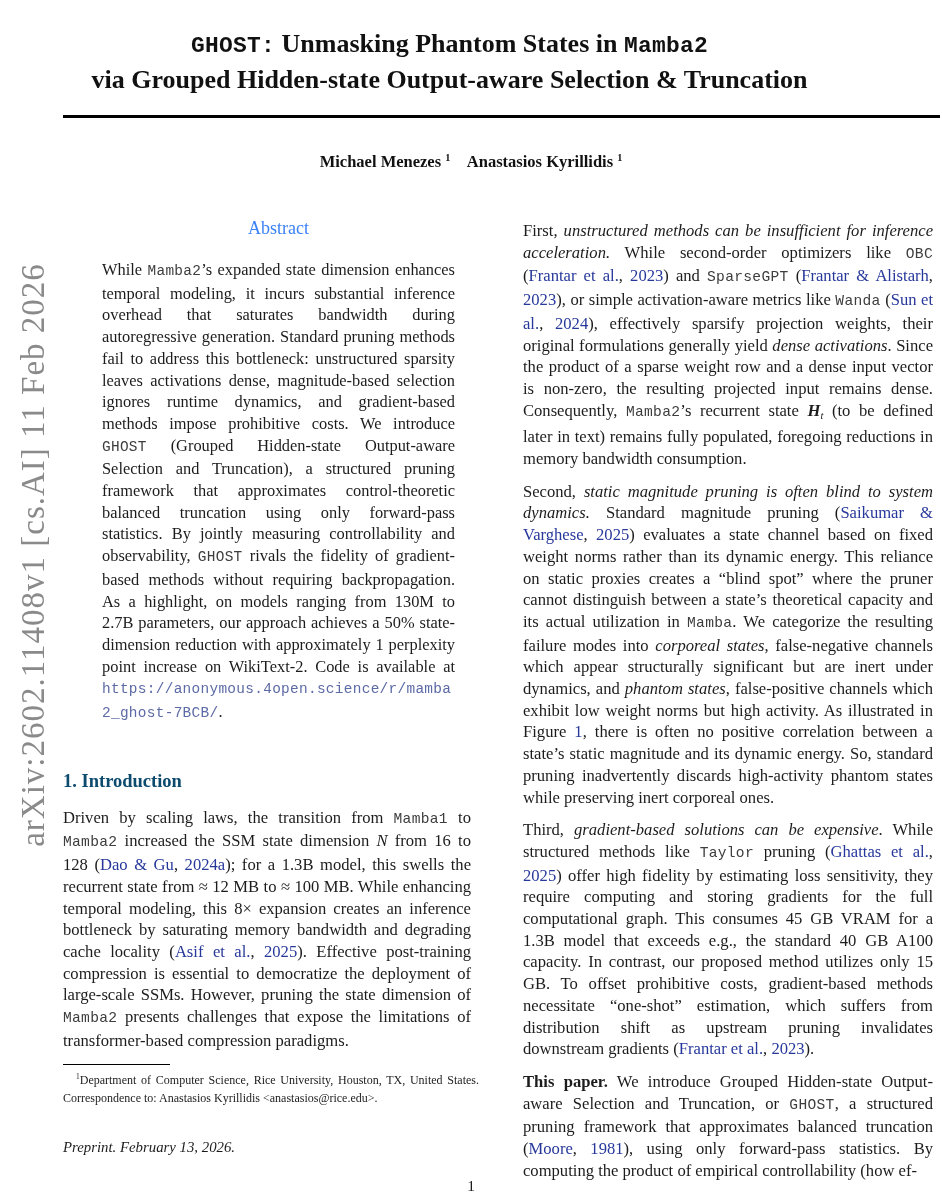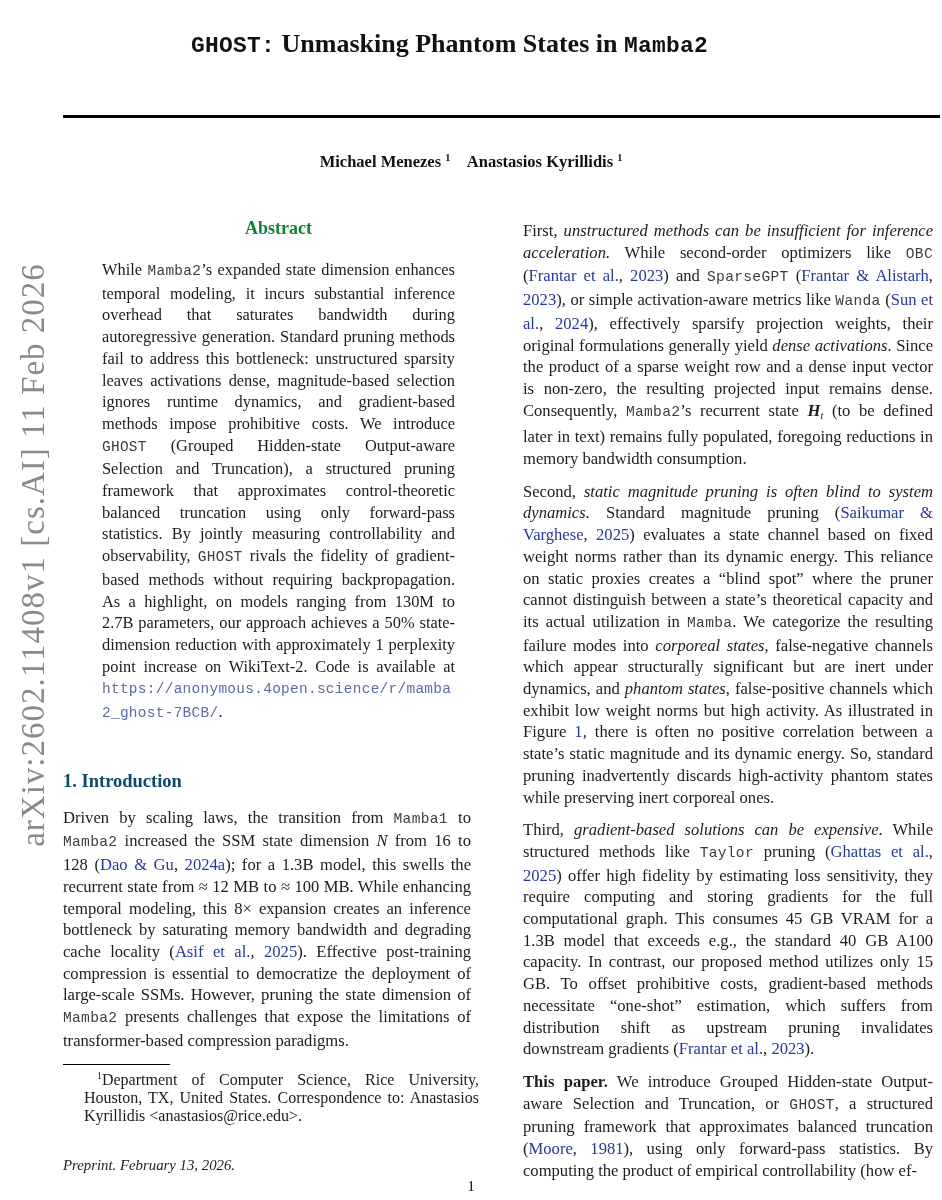--- a/index.html
+++ b/index.html
@@ -12,31 +12,31 @@
 
   .title-block{position:absolute;top:27px;left:0;width:899px;text-align:center;
     font-weight:bold;font-size:26px;line-height:33px;color:#111;}
   .rule{position:absolute;top:115px;left:63px;width:877px;height:3px;background:#000;}
   .authors{position:absolute;top:152px;left:0;width:942px;text-align:center;
     font-weight:bold;font-size:16.5px;color:#111;}
 
   .col-left{position:absolute;left:63px;top:216px;width:416px;}
   .col-right{position:absolute;left:523px;top:216px;width:418px;padding-top:4px;}
 
-  .abstract-heading{font-size:18px;font-weight:bold;text-align:center;
-    margin:2px 24px 20px 39px;color:#15803d;}
+  .abstract-heading{font-size:18px;font-weight:normal;text-align:center;
+    margin:2px 24px 20px 39px;color:#3b82f6;}
   .abstract-body{margin:0 24px 0 39px;font-size:16.4px;line-height:21.7px;
     text-align:justify;}
 
   .section-heading{font-size:18.5px;font-weight:bold;margin:46px 0 15px 0;color:#0c4a6e;}
   .para{font-size:16.6px;line-height:21.7px;text-align:justify;margin:0 8px 11px 0;}
 
   .footnote{margin-top:12px;}
   .footnote-rule{width:107px;border:none;border-top:1.5px solid #000;margin:0 0 6px 0;}
-  .footnote-text{font-size:16px;line-height:18.2px;text-align:justify;text-indent:13px;margin-left:21px;}
+  .footnote-text{font-size:12px;line-height:18.2px;text-align:justify;text-indent:13px;}
   .preprint{margin-top:32px;font-style:italic;font-size:14.8px;}
 
   .watermark{position:absolute;left:-317px;top:535px;width:700px;height:40px;
     line-height:40px;text-align:center;transform:rotate(-90deg);transform-origin:center;
     font-size:33px;letter-spacing:1px;color:#8a8a8a;white-space:nowrap;}
 
   .page-number{position:absolute;top:1177px;left:0;width:942px;text-align:center;
     font-size:15.5px;}
 
   
@@ -54,20 +54,21 @@
 </style>
 </head>
 <body>
 
 <div class="page">
 
   <div class="watermark">arXiv:2602.11408v1  [cs.AI]  11 Feb 2026</div>
 
   <div class="title-block">
     <div><span class="seg-m">GHOST:</span><span> Unmasking Phantom States in </span><span class="seg-m">Mamba2</span></div>
+    <div>via Grouped Hidden-state Output-aware Selection &amp; Truncation</div>
   </div>
 
   <div class="rule"></div>
 
   <div class="authors"><span>Michael Menezes </span><span class="seg-sup">1</span><span>  </span><span>Anastasios Kyrillidis </span><span class="seg-sup">1</span></div>
 
   <div class="col-left">
     <div class="abstract-heading">Abstract</div>
     <div class="abstract-body"><span>While </span><span class="seg-m">Mamba2</span><span>’s expanded state dimension enhances temporal modeling, it incurs substantial inference overhead that saturates bandwidth during autoregressive generation.  Standard pruning methods fail to address this bottleneck: unstructured sparsity leaves activations dense, magnitude-based selection ignores runtime dynamics, and gradient-based methods impose prohibitive costs.  We introduce </span><span class="seg-m">GHOST</span><span> (Grouped Hidden-state Output-aware Selection and Truncation), a structured pruning framework that approximates control-theoretic balanced truncation using only forward-pass statistics. By jointly measuring controllability and observability, </span><span class="seg-m">GHOST</span><span> rivals the fidelity of gradient-based methods without requiring backpropagation.  As a highlight, on models ranging from 130M to 2.7B parameters, our approach achieves a 50% state-dimension reduction with approximately 1 perplexity point increase on WikiText-2.   Code is available at </span><span class="seg-lm">https://anonymous.4open.science/r/mamba2_ghost-7BCB/</span><span>.</span></div>
 

